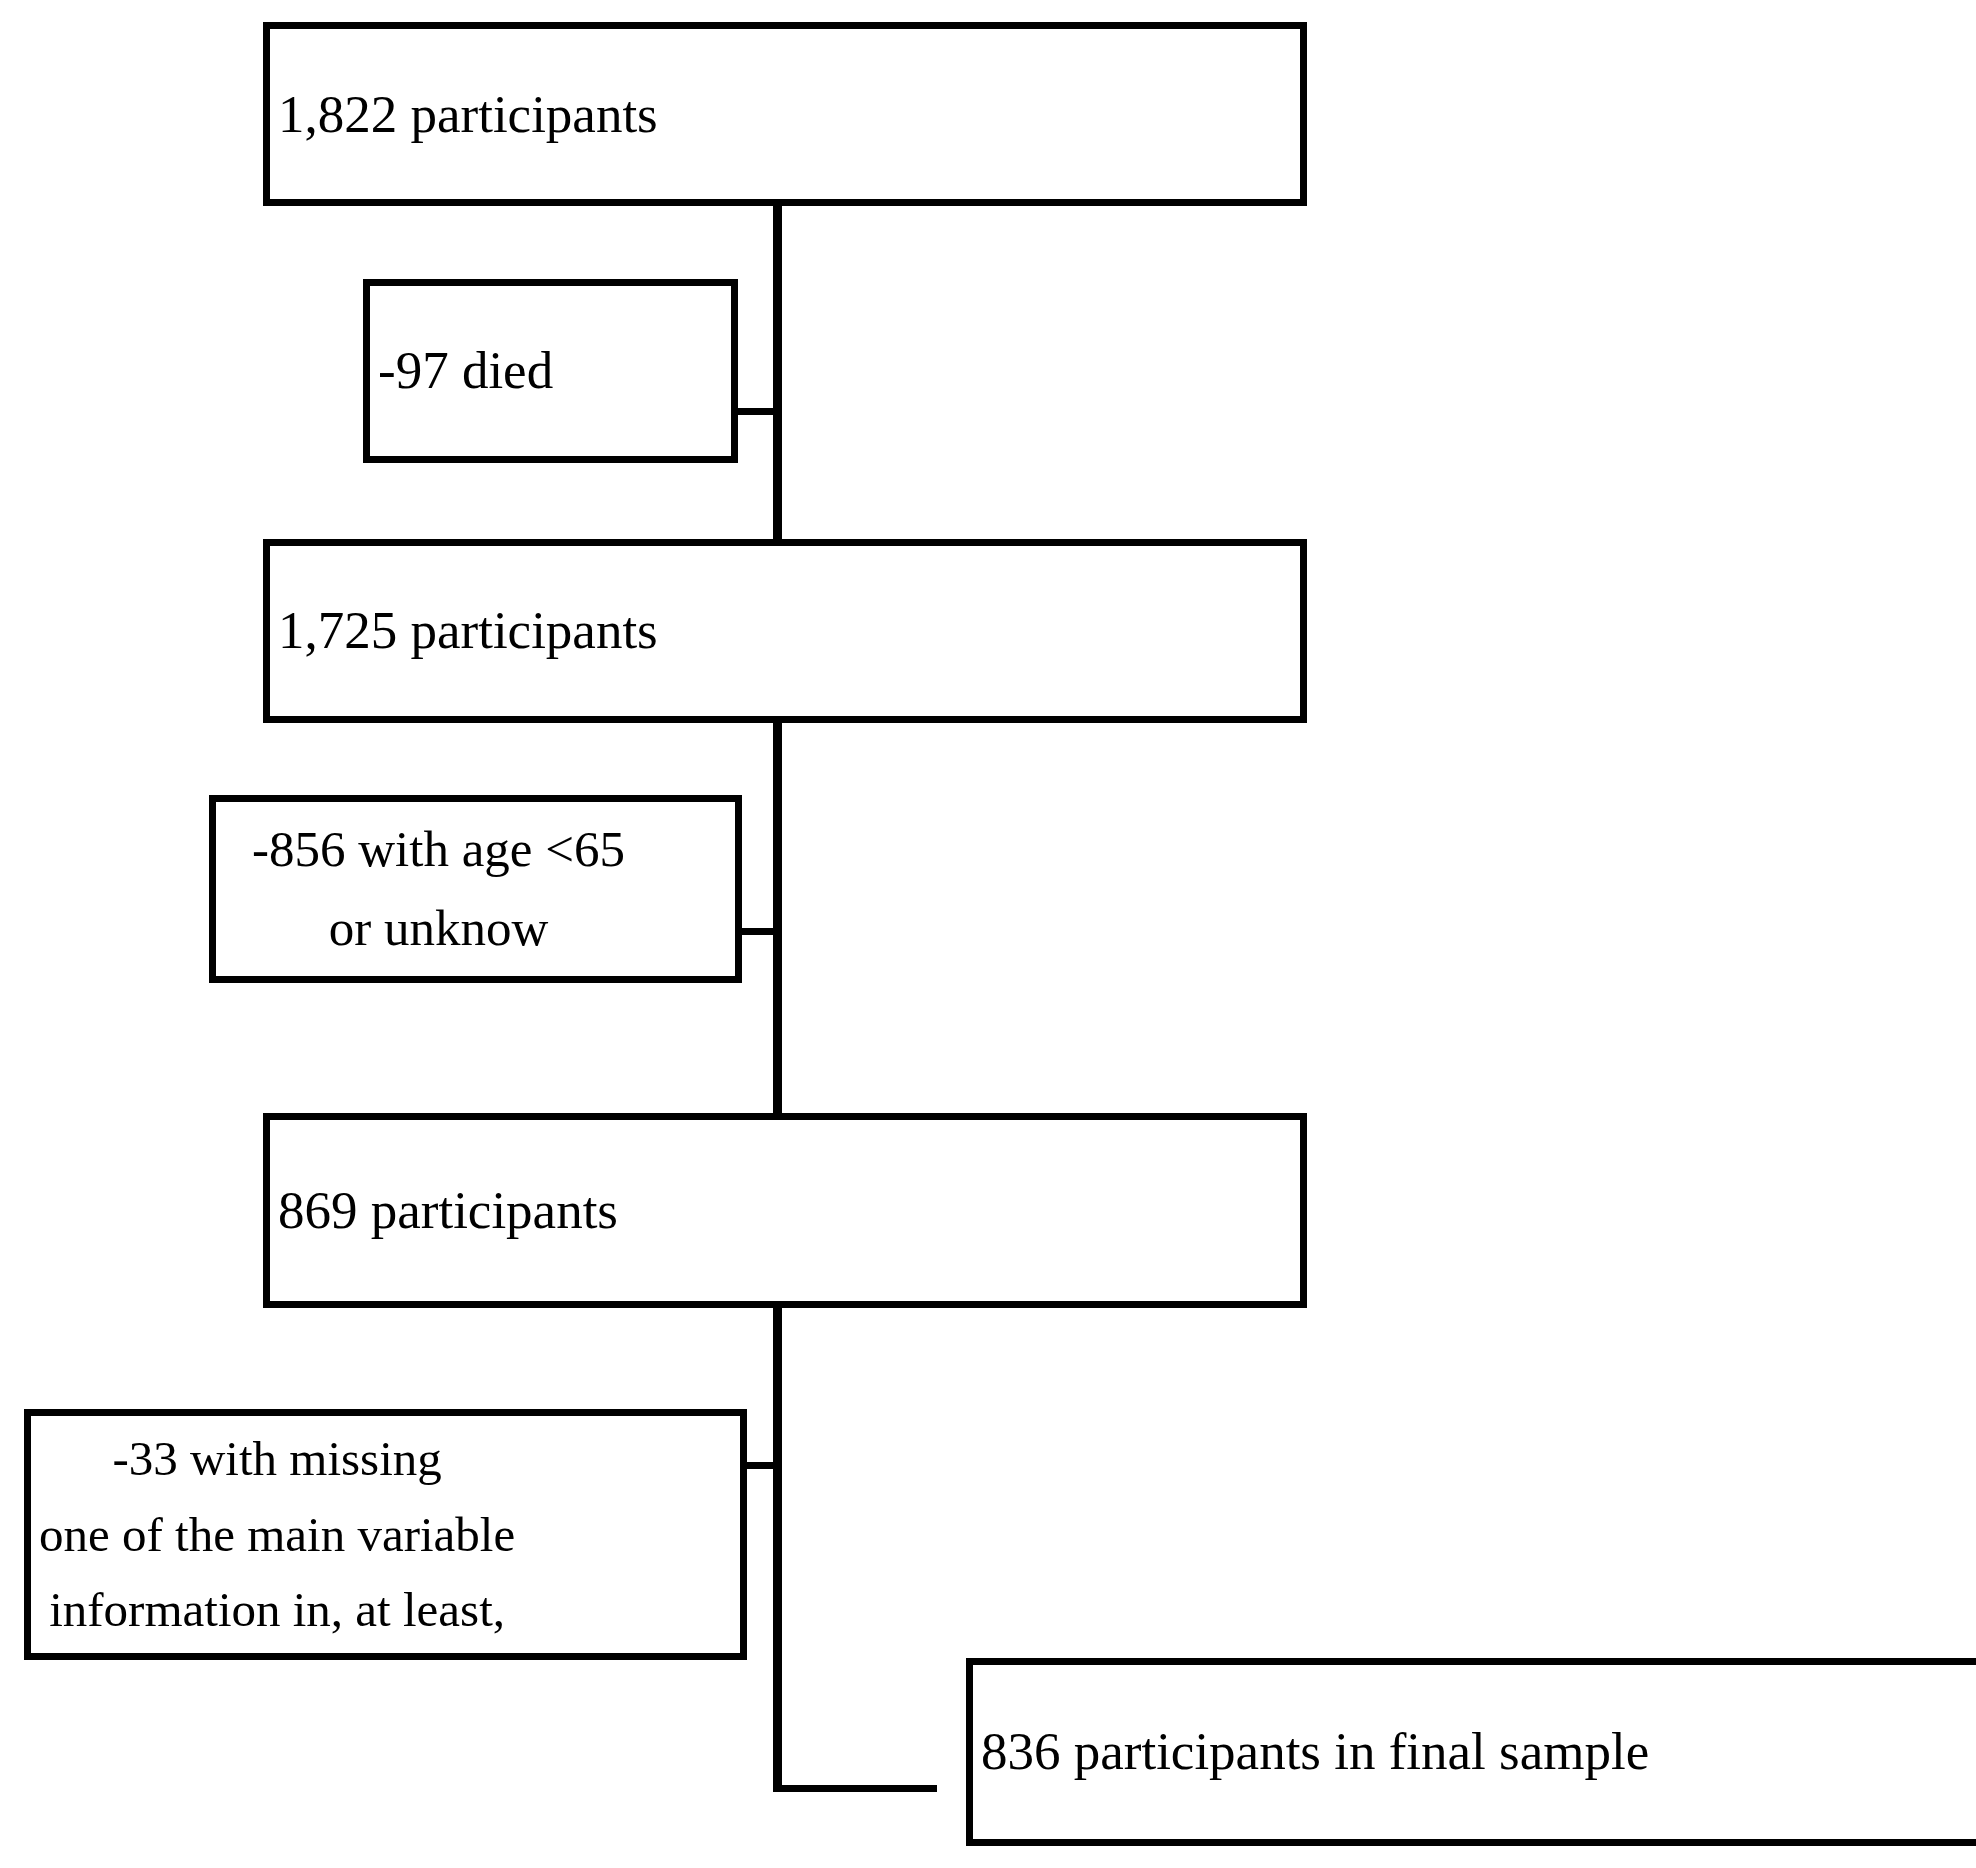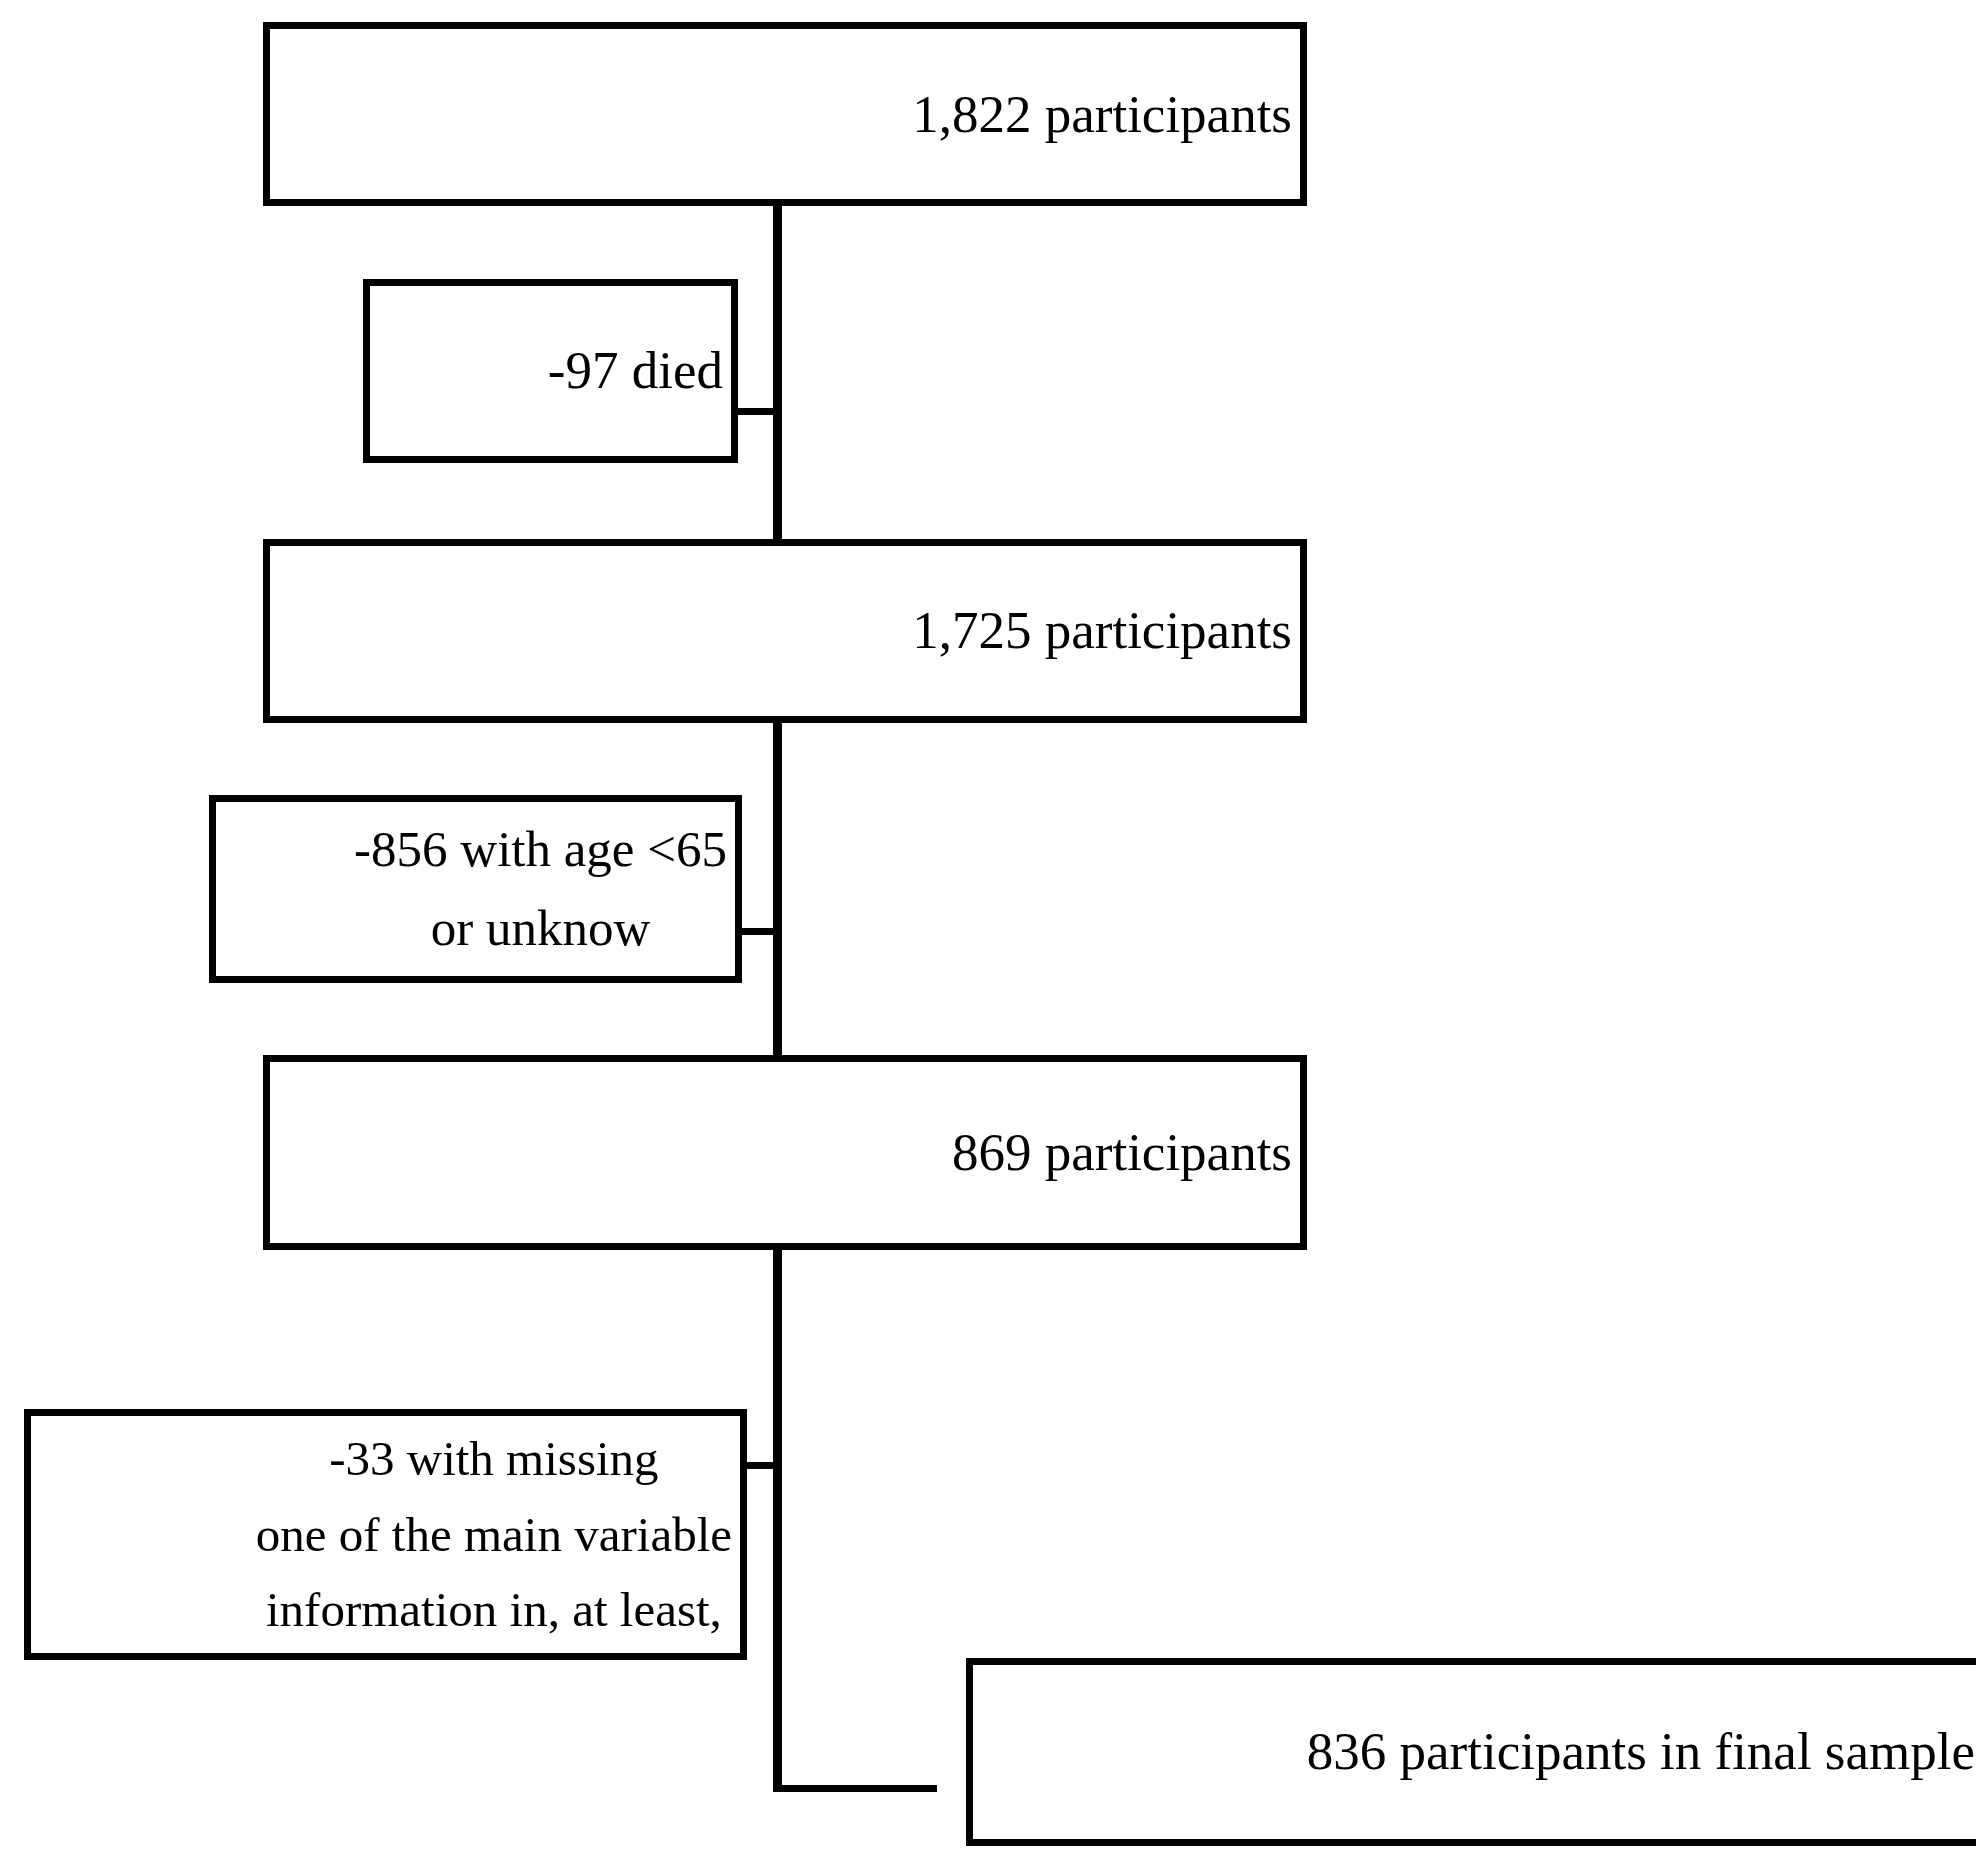--- a/index.html
+++ b/index.html
@@ -20,34 +20,34 @@
     background: #000000;
     z-index: 1;
   }
   .box {
     position: absolute;
     box-sizing: border-box;
     border: 7.2px solid #000000;
     background: #ffffff;
     display: flex;
     align-items: center;
-    justify-content: flex-end;
+    justify-content: flex-start;
     text-align: center;
     z-index: 2;
     font-size: 53px;
     line-height: 1.5;
   }
   .box .txt {
     display: block;
     padding: 0 8px;
   }
   
   #box-1822  { left: 263px;  top: 22.3px;   width: 1044px; height: 184px; }
   #box-1725  { left: 263px;  top: 539px;  width: 1044px; height: 184px; }
-  #box-869   { left: 263px;  top: 1055px; width: 1044px; height: 195px; }
+  #box-869   { left: 263px;  top: 1113px; width: 1044px; height: 195px; }
   #box-final { left: 930px; top: 1658px; width: 1024px; height: 188px; margin-left: 36px; }
   
   #box-died    { left: 363px; top: 279px;  width: 375px; height: 184px; }
   #box-age     { left: 209px; top: 795px;  width: 533px; height: 188px; font-size: 51px; line-height: 1.55; padding-left: 28px; }
   #box-missing { left: 24px;  top: 1409px; width: 723px; height: 251px; font-size: 49px; line-height: 1.55; }
   
   #conn-main-vertical     { left: 773px; top: 204px;  width: 8.8px;  height: 1588px; }
   #conn-bottom-horizontal { left: 773px; top: 1785px; width: 164px; height: 7.2px; }
   #conn-stub-died         { left: 733px; top: 408px;  width: 45px;  height: 7.2px; }
   #conn-stub-age          { left: 736px; top: 928px; width: 42px;  height: 7.2px; }

